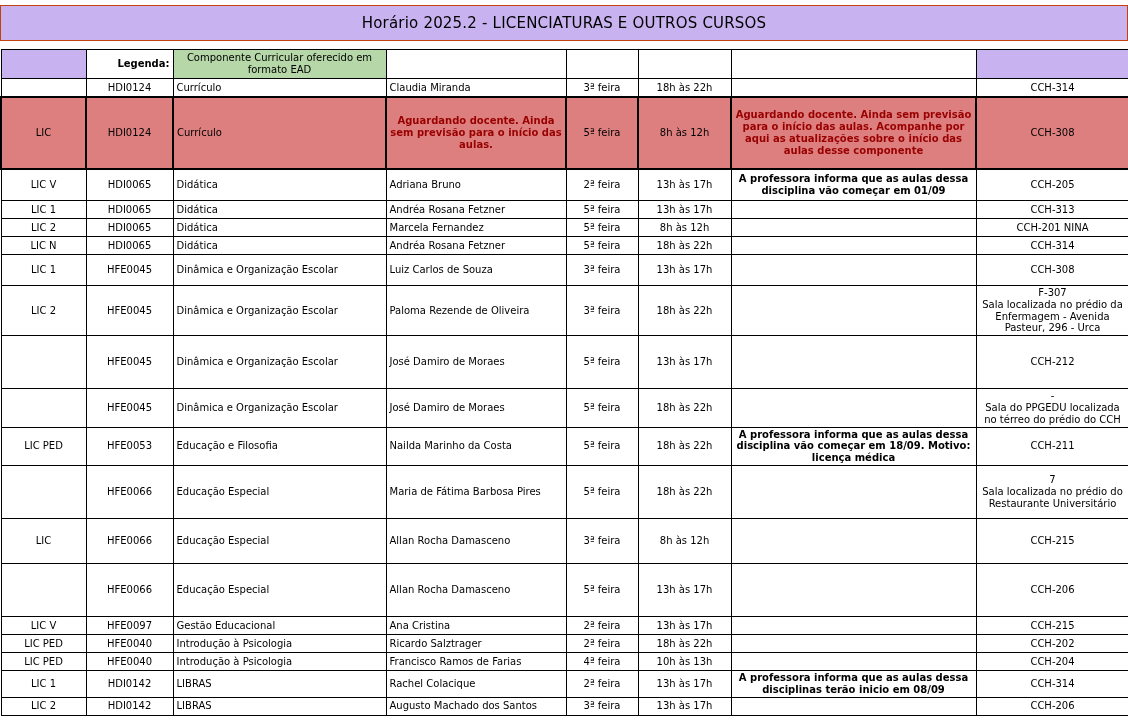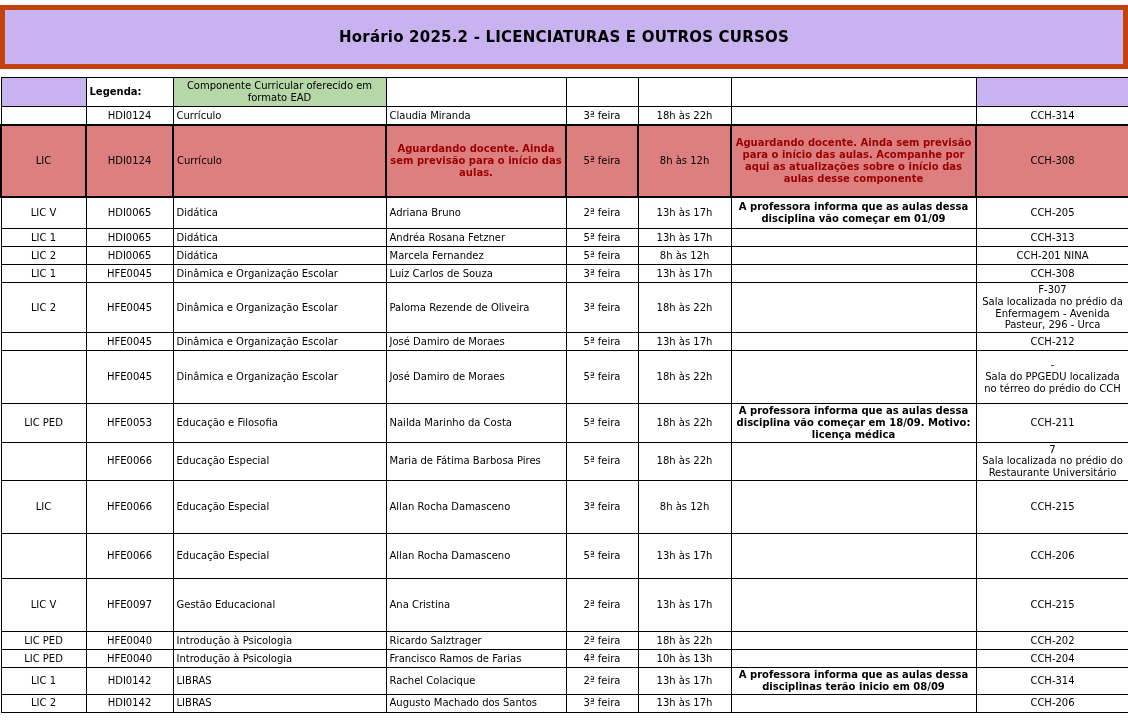--- a/index.html
+++ b/index.html
@@ -1,41 +1,41 @@
 <!DOCTYPE html>
 <html style="--purple: #c8b3f0; --green: #b6d7a8; --red-row: #de7f7f; --dark-red: #990000;"><head>
 <meta charset="utf-8">
 <style>
   html, body { margin: 0; padding: 0; }
   body {
     width: 1128px; height: 727px; overflow: hidden; background: #fff;
     font-family: "DejaVu Sans", "Liberation Sans", sans-serif; color: #000;
   }
   .title-bar {
-    margin: 5px 0 8px 0; height: 64px;
+    margin: 5px 0 8px 0; height: 36px;
     background: var(--purple, #c8b3f0);
-    border: 5px solid #c2410c; box-sizing: border-box;
+    border: 1px solid #c2410c; box-sizing: border-box;
     display: flex; align-items: center; justify-content: center;
-    font-size: 15px; font-weight: bold; letter-spacing: 0.2px;
+    font-size: 15px; font-weight: normal; letter-spacing: 0.2px;
   }
   table {
     border-collapse: collapse; table-layout: fixed; width: 1128px;
     font-size: 10px; line-height: 1.18;
   }
   col.c1 { width: 85px; }  col.c2 { width: 87px; }  col.c3 { width: 213px; }
   col.c4 { width: 180px; } col.c5 { width: 72px; }  col.c6 { width: 93px; }
   col.c7 { width: 245px; } col.c8 { width: 153px; }
   td, th { border: 1px solid #000; padding: 1px 3px; vertical-align: middle; overflow: hidden; }
   thead .legend-row td { height: 26px; }
   thead .head-row th {
     height: 38px; background: var(--purple, #c8b3f0);
     font-weight: bold; font-size: 10px; text-align: center;
   }
   .purple-cell { background: var(--purple, #c8b3f0); }
-  .legend-label { font-weight: bold; text-align: left; }
+  .legend-label { font-weight: bold; text-align: right; }
   .ead-cell { background: var(--green, #b6d7a8); font-weight: normal; text-align: center; }
   tbody td { height: 15px; background: #fff; }
   .c { text-align: center; } .l { text-align: left; }
   .bold { font-weight: bold; }
   .alert { color: var(--dark-red, #990000); font-weight: bold; }
   .pre { white-space: pre-line; }
   tr.red-row td { background: var(--red-row, #de7f7f); border: 2px solid #000; }
   tbody tr:nth-child(2) td { height: 68px; }
   tbody tr:nth-child(3) td, tbody tr:nth-child(7) td, tbody tr:nth-child(20) td { height: 28px; }
   tbody tr:nth-child(9) td, tbody tr:nth-child(12) td, tbody tr:nth-child(14) td { height: 50px; }
@@ -114,20 +114,30 @@
         <td class="c">LIC 2</td>
         <td class="c">HDI0065</td>
         <td class="l">Didática</td>
         <td class="l">Marcela Fernandez</td>
         <td class="c">5ª feira</td>
         <td class="c">8h às 12h</td>
         <td class="c"></td>
         <td class="c pre">CCH-201 NINA</td>
       </tr>
       <tr>
+        <td class="c">LIC N</td>
+        <td class="c">HDI0065</td>
+        <td class="l">Didática</td>
+        <td class="l">Andréa Rosana Fetzner</td>
+        <td class="c">5ª feira</td>
+        <td class="c">18h às 22h</td>
+        <td class="c"></td>
+        <td class="c pre">CCH-314</td>
+      </tr>
+      <tr>
         <td class="c">LIC 1</td>
         <td class="c">HFE0045</td>
         <td class="l">Dinâmica e Organização Escolar</td>
         <td class="l">Luiz Carlos de Souza</td>
         <td class="c">3ª feira</td>
         <td class="c">13h às 17h</td>
         <td class="c"></td>
         <td class="c pre">CCH-308</td>
       </tr>
       <tr>

